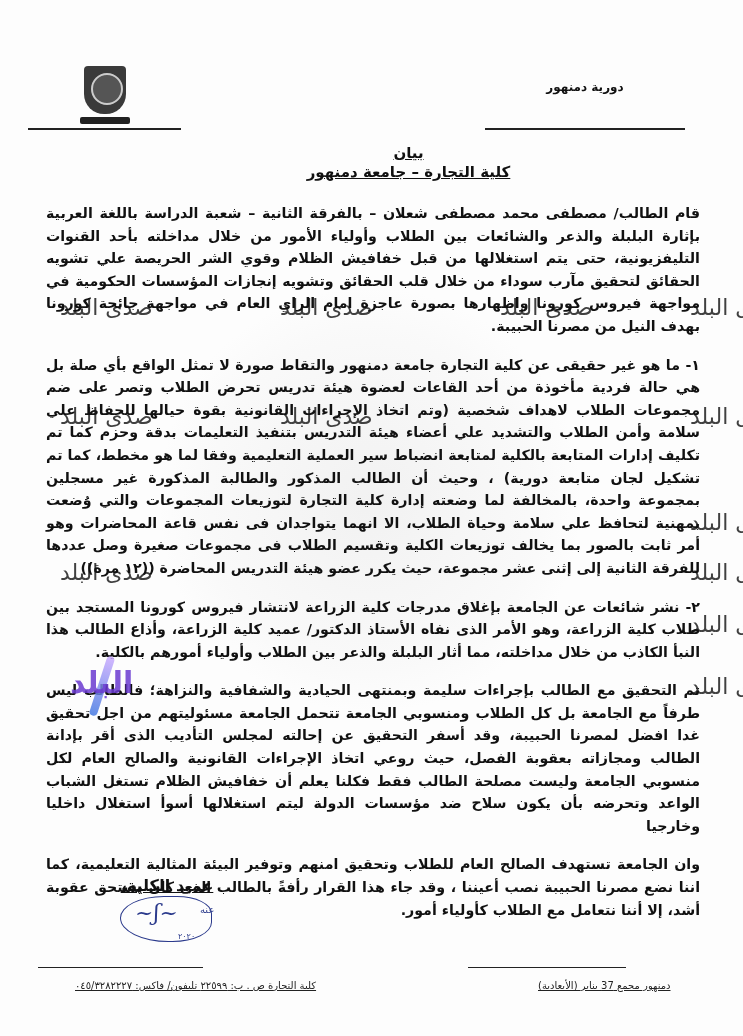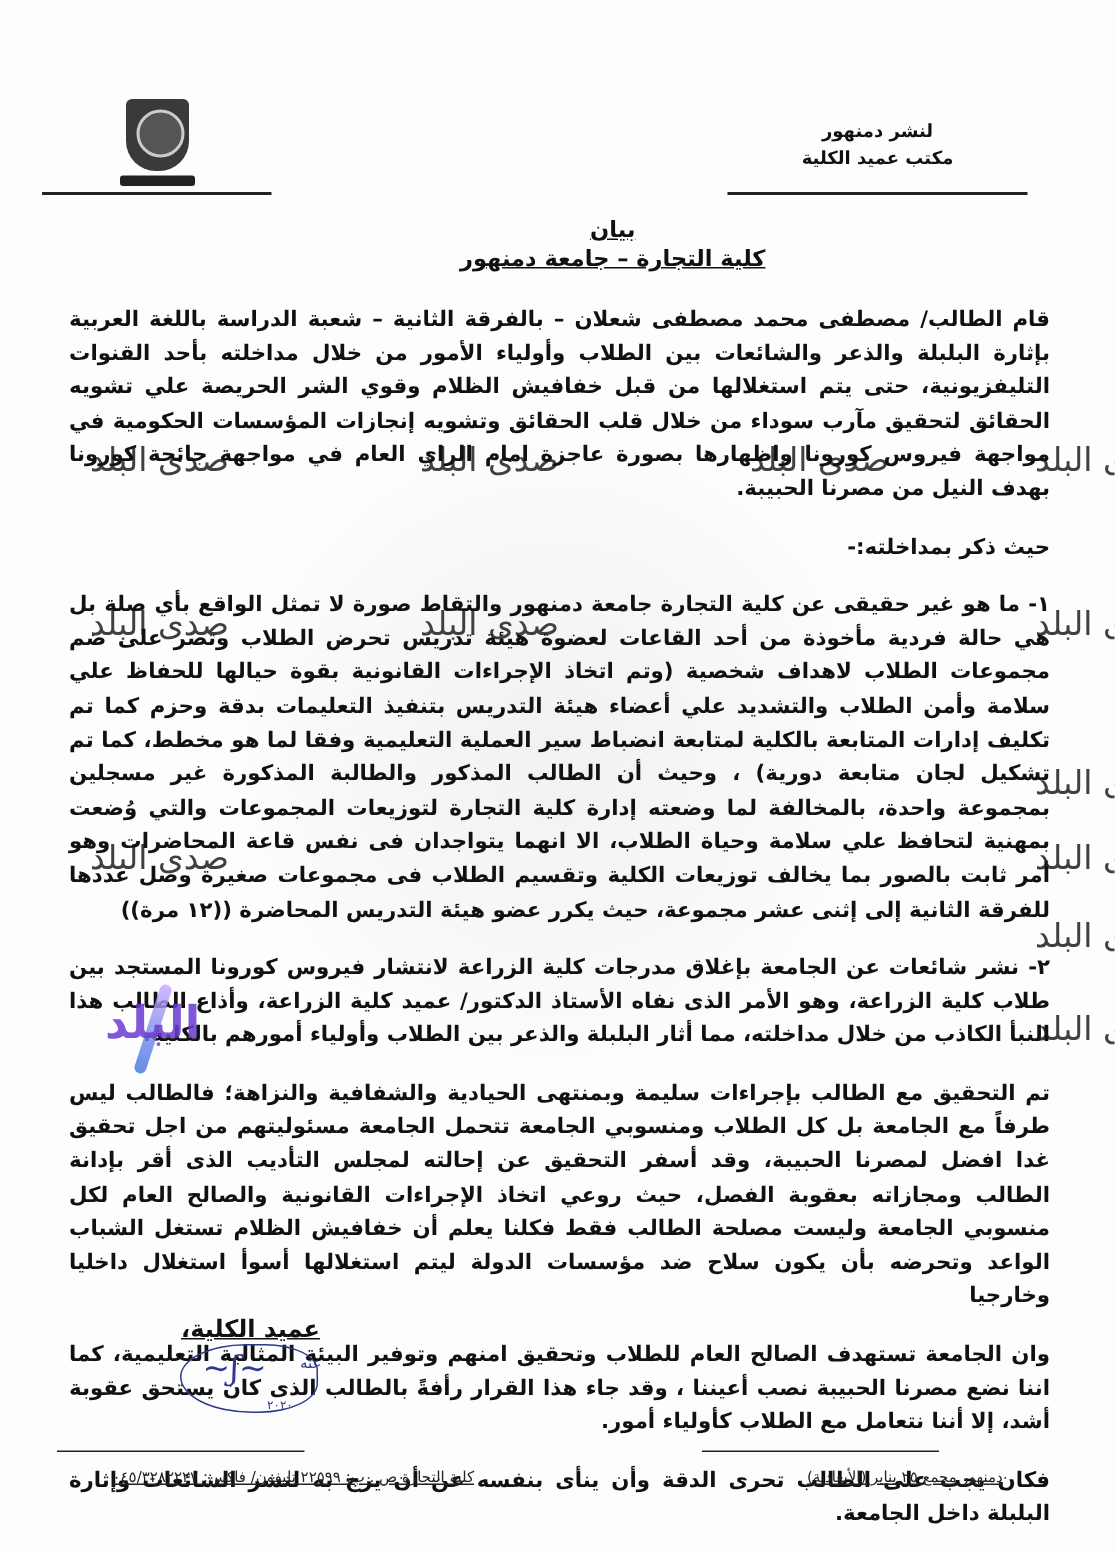--- a/index.html
+++ b/index.html
@@ -80,44 +80,41 @@
 <div class="watermark" style="left:60px; top:560px;">صدى البلد</div>
 <div class="watermark" style="left:690px; top:560px;">صدى البلد</div>
 <div class="watermark" style="left:690px; top:612px;">صدى البلد</div>
 <div class="watermark" style="left:690px; top:674px;">صدى البلد</div>
 
 <div class="logo">
     <div class="logo-inner"></div>
   </div>
 <div class="logo-ribbon"></div>
 <div class="hdr-right">
-  <div>لنشر دمنهور</div>
-  <div>مكتب عميد الكلية</div>
+  <div>دورية دمنهور</div>
 </div>
 <div class="rule" style="left:28px; top:128px; width:153px;"></div>
 <div class="rule" style="left:485px; top:128px; width:200px;"></div>
 
 <div class="title" style="top:144px;">بيان</div>
 <div class="title" style="top:163px;">كلية التجارة – جامعة دمنهور</div>
 
 <div class="body-text">
   <p>قام الطالب/ مصطفى محمد مصطفى شعلان – بالفرقة الثانية – شعبة الدراسة باللغة العربية بإثارة البلبلة والذعر والشائعات بين الطلاب وأولياء الأمور من خلال مداخلته بأحد القنوات التليفزيونية، حتى يتم استغلالها من قبل خفافيش الظلام وقوي الشر الحريصة علي تشويه الحقائق لتحقيق مآرب سوداء من خلال قلب الحقائق وتشويه إنجازات المؤسسات الحكومية في مواجهة فيروس كورونا واظهارها بصورة عاجزة امام الراي العام في مواجهة جائحة كورونا بهدف النيل من مصرنا الحبيبة.</p>
-  <p>حيث ذكر بمداخلته:-</p>
   <p class="item">١- ما هو غير حقيقى عن كلية التجارة جامعة دمنهور والتقاط صورة لا تمثل الواقع بأي صلة بل هي حالة فردية مأخوذة من أحد القاعات لعضوة هيئة تدريس تحرض الطلاب وتصر على ضم مجموعات الطلاب لاهداف شخصية (وتم اتخاذ الإجراءات القانونية بقوة حيالها للحفاظ علي سلامة وأمن الطلاب والتشديد علي أعضاء هيئة التدريس بتنفيذ التعليمات بدقة وحزم كما تم تكليف إدارات المتابعة بالكلية لمتابعة انضباط سير العملية التعليمية وفقا لما هو مخطط، كما تم تشكيل لجان متابعة دورية) ، وحيث أن الطالب المذكور والطالبة المذكورة غير مسجلين بمجموعة واحدة، بالمخالفة لما وضعته إدارة كلية التجارة لتوزيعات المجموعات والتي وُضعت بمهنية لتحافظ علي سلامة وحياة الطلاب، الا انهما يتواجدان فى نفس قاعة المحاضرات وهو أمر ثابت بالصور بما يخالف توزيعات الكلية وتقسيم الطلاب فى مجموعات صغيرة وصل عددها للفرقة الثانية إلى إثنى عشر مجموعة، حيث يكرر عضو هيئة التدريس المحاضرة ((١٢ مرة))</p>
   <p class="item">٢- نشر شائعات عن الجامعة بإغلاق مدرجات كلية الزراعة لانتشار فيروس كورونا المستجد بين طلاب كلية الزراعة، وهو الأمر الذى نفاه الأستاذ الدكتور/ عميد كلية الزراعة، وأذاع الطالب هذا النبأ الكاذب من خلال مداخلته، مما أثار البلبلة والذعر بين الطلاب وأولياء أمورهم بالكلية.</p>
   <p>تم التحقيق مع الطالب بإجراءات سليمة وبمنتهى الحيادية والشفافية والنزاهة؛ فالطالب ليس طرفاً مع الجامعة بل كل الطلاب ومنسوبي الجامعة تتحمل الجامعة مسئوليتهم من اجل تحقيق غدا افضل لمصرنا الحبيبة، وقد أسفر التحقيق عن إحالته لمجلس التأديب الذى أقر بإدانة الطالب ومجازاته بعقوبة الفصل، حيث روعي اتخاذ الإجراءات القانونية والصالح العام لكل منسوبي الجامعة وليست مصلحة الطالب فقط فكلنا يعلم أن خفافيش الظلام تستغل الشباب الواعد وتحرضه بأن يكون سلاح ضد مؤسسات الدولة ليتم استغلالها أسوأ استغلال داخليا وخارجيا</p>
   <p>وان الجامعة تستهدف الصالح العام للطلاب وتحقيق امنهم وتوفير البيئة المثالية التعليمية، كما اننا نضع مصرنا الحبيبة نصب أعيننا ، وقد جاء هذا القرار رأفةً بالطالب الذى كان يستحق عقوبة أشد، إلا أننا نتعامل مع الطلاب كأولياء أمور.</p>
-  <p>فكان يجب على الطالب تحرى الدقة وأن ينأى بنفسه عن أن يزج به لنشر الشائعات وإثارة البلبلة داخل الجامعة.</p>
 </div>
 
 <div class="site-logo-bar"></div>
 <div class="site-logo">البلد</div>
 
 <div class="closing">عميد الكلية،</div>
 <div class="signature"></div>
 <div class="sig-scribble">~ʃ~</div>
 <div class="sig-note">عنه</div>
 <div class="sig-note" style="left:178px; top:932px; font-size:8px;">٢٠٢٠</div>
 
 <div class="rule" style="left:38px; top:967px; width:165px; height:1px;"></div>
 <div class="rule" style="left:468px; top:967px; width:158px; height:1px;"></div>
 <div class="footer-text" style="left:75px;">كلية التجارة ص . ب: ٢٢٥٩٩ تليفون/ فاكس: ٠٤٥/٣٢٨٢٢٢٧</div>
-<div class="footer-text" style="left:538px;">دمنهور مجمع ٢٥ يناير (الأبعادية)</div>
+<div class="footer-text" style="left:538px;">دمنهور مجمع 37 يناير (الأبعادية)</div>
 
 </body></html>

